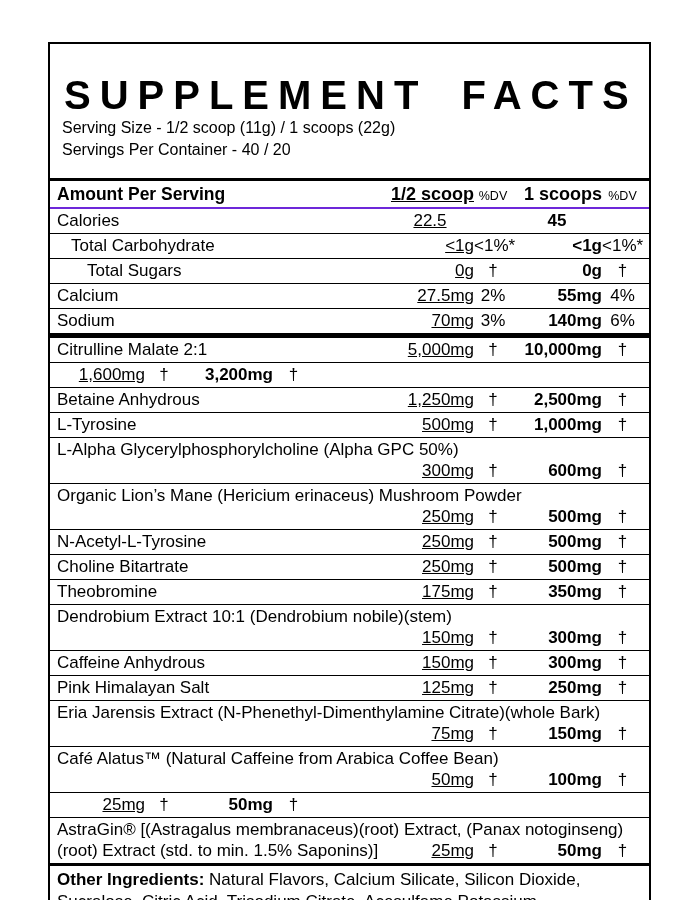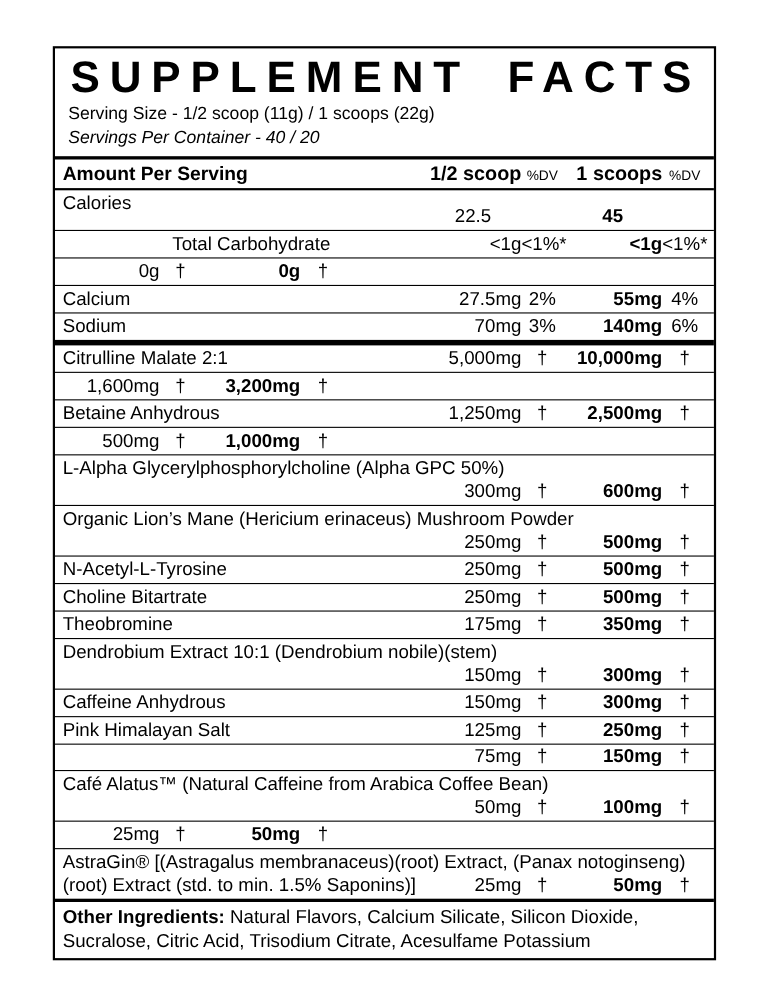--- a/index.html
+++ b/index.html
@@ -1,38 +1,38 @@
 <!DOCTYPE html>
 <html><head>
 <meta charset="utf-8">
 <style>
   html,body{margin:0;padding:0;background:#ffffff;}
   body{width:700px;height:900px;position:relative;font-family:"Liberation Sans",sans-serif;color:#000;}
   .panel{position:absolute;left:48px;top:42px;width:599px;border:2px solid #000;background:#fff;}
-  .title{font-weight:bold;font-size:40px;letter-spacing:9px;word-spacing:14px;white-space:nowrap;overflow:hidden;padding:7px 2px 1px 14px;line-height:1.0;}
+  .title{font-weight:bold;font-size:40px;letter-spacing:9px;word-spacing:14px;white-space:nowrap;overflow:hidden;padding:7px 2px 1px 14px;line-height:1.0;margin-top:24px;}
   .serving{font-size:16px;line-height:21px;padding:1px 8px 0 12px;}
-  .serving.last{padding-bottom:6px;font-style:italic;}
+  .serving.last{padding-bottom:18px;}
   .bar{height:3px;background:#000;}
   .bar.thick{height:5px;}
-  .hdr{display:flex;align-items:baseline;padding:3px 6px 2px 7px;border-bottom:2px solid #000000;}
+  .hdr{display:flex;align-items:baseline;padding:3px 6px 2px 7px;border-bottom:2px solid #6d28d9;}
   .hdr .hname{flex:1;font-weight:bold;font-size:17.5px;}
-  .col-a1{width:88px;text-align:right;}
+  .col-a1{width:88px;text-align:right;text-decoration:underline;}
   .col-d1{width:38px;text-align:center;}
   .col-a2{width:90px;text-align:right;font-weight:bold;}
   .col-d2{width:41px;text-align:center;}
   .hdr .col-a1,.hdr .col-a2{font-weight:bold;font-size:18px;}
   .hdr .col-d1,.hdr .col-d2{font-size:12.5px;}
   .row{border-top:1px solid #000;font-size:17px;line-height:20px;}
   .row .line{display:flex;padding:2px 6px 2px 7px;}
   .row .name{flex:1;}
-  .row .name.ind1{padding-left:14px;text-align:center;}
+  .row .name.ind1{padding-left:14px;}
   .row .name.ind2{padding-left:30px;}
   .row.twoline .line.l1{padding-bottom:0;}
   .row.twoline .line.l2{padding-top:1px;}
-  .row.center-amt .col-a1,.row.center-amt .col-a2{text-align:center;margin-top:12px;}
+  .row.center-amt .col-a1,.row.center-amt .col-a2{text-align:center;}
   #nutrient-rows .row:first-child{border-top:none;}
   #ingredient-rows .row:first-child{border-top:none;}
   .other{font-size:17px;line-height:22px;padding:3px 10px 4px 7px;}
   .other b{font-weight:bold;}
 </style>
 </head>
 <body>
 
 <div class="panel">
   <div class="title">SUPPLEMENT FACTS</div>
@@ -63,20 +63,21 @@
         <div class="line">
           <span class="name ind1">Total Carbohydrate</span>
           <span class="col-a1">&lt;1g</span>
           <span class="col-d1">&lt;1%*</span>
           <span class="col-a2">&lt;1g</span>
           <span class="col-d2">&lt;1%*</span>
         </div>
       </div>
       <div class="row">
         <div class="line">
+          <span class="name ind2">Total Sugars</span>
           <span class="col-a1">0g</span>
           <span class="col-d1">†</span>
           <span class="col-a2">0g</span>
           <span class="col-d2">†</span>
         </div>
       </div>
       <div class="row">
         <div class="line">
           <span class="name">Calcium</span>
           <span class="col-a1">27.5mg</span>
@@ -120,20 +121,21 @@
         <div class="line">
           <span class="name">Betaine Anhydrous</span>
           <span class="col-a1">1,250mg</span>
           <span class="col-d1">†</span>
           <span class="col-a2">2,500mg</span>
           <span class="col-d2">†</span>
         </div>
       </div>
       <div class="row">
         <div class="line">
+          <span class="name">L-Tyrosine</span>
           <span class="col-a1">500mg</span>
           <span class="col-d1">†</span>
           <span class="col-a2">1,000mg</span>
           <span class="col-d2">†</span>
         </div>
       </div>
       <div class="row twoline">
         <div class="line l1">
           <span class="name">L-Alpha Glycerylphosphorylcholine (Alpha GPC 50%)</span>
         </div>
@@ -208,20 +210,23 @@
       <div class="row">
         <div class="line">
           <span class="name">Pink Himalayan Salt</span>
           <span class="col-a1">125mg</span>
           <span class="col-d1">†</span>
           <span class="col-a2">250mg</span>
           <span class="col-d2">†</span>
         </div>
       </div>
       <div class="row twoline">
+        <div class="line l1">
+          <span class="name">Eria Jarensis Extract (N-Phenethyl-Dimenthylamine Citrate)(whole Bark)</span>
+        </div>
         <div class="line l2">
           <span class="name"></span>
           <span class="col-a1">75mg</span>
           <span class="col-d1">†</span>
           <span class="col-a2">150mg</span>
           <span class="col-d2">†</span>
         </div>
       </div>
       <div class="row twoline">
         <div class="line l1">

